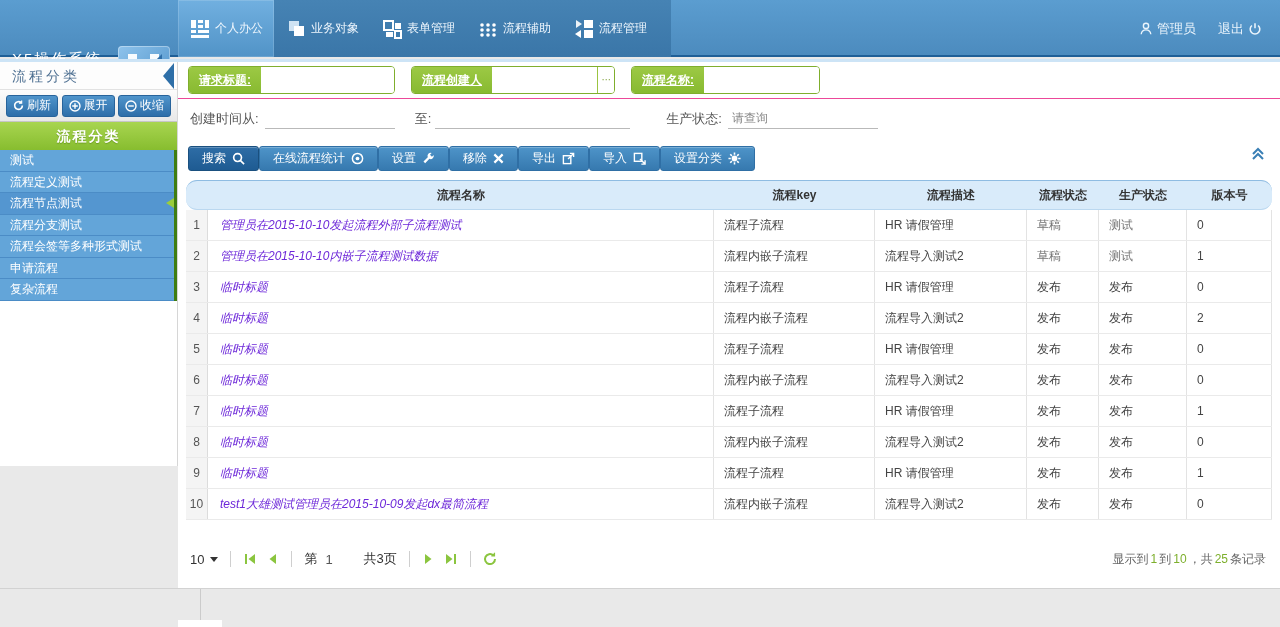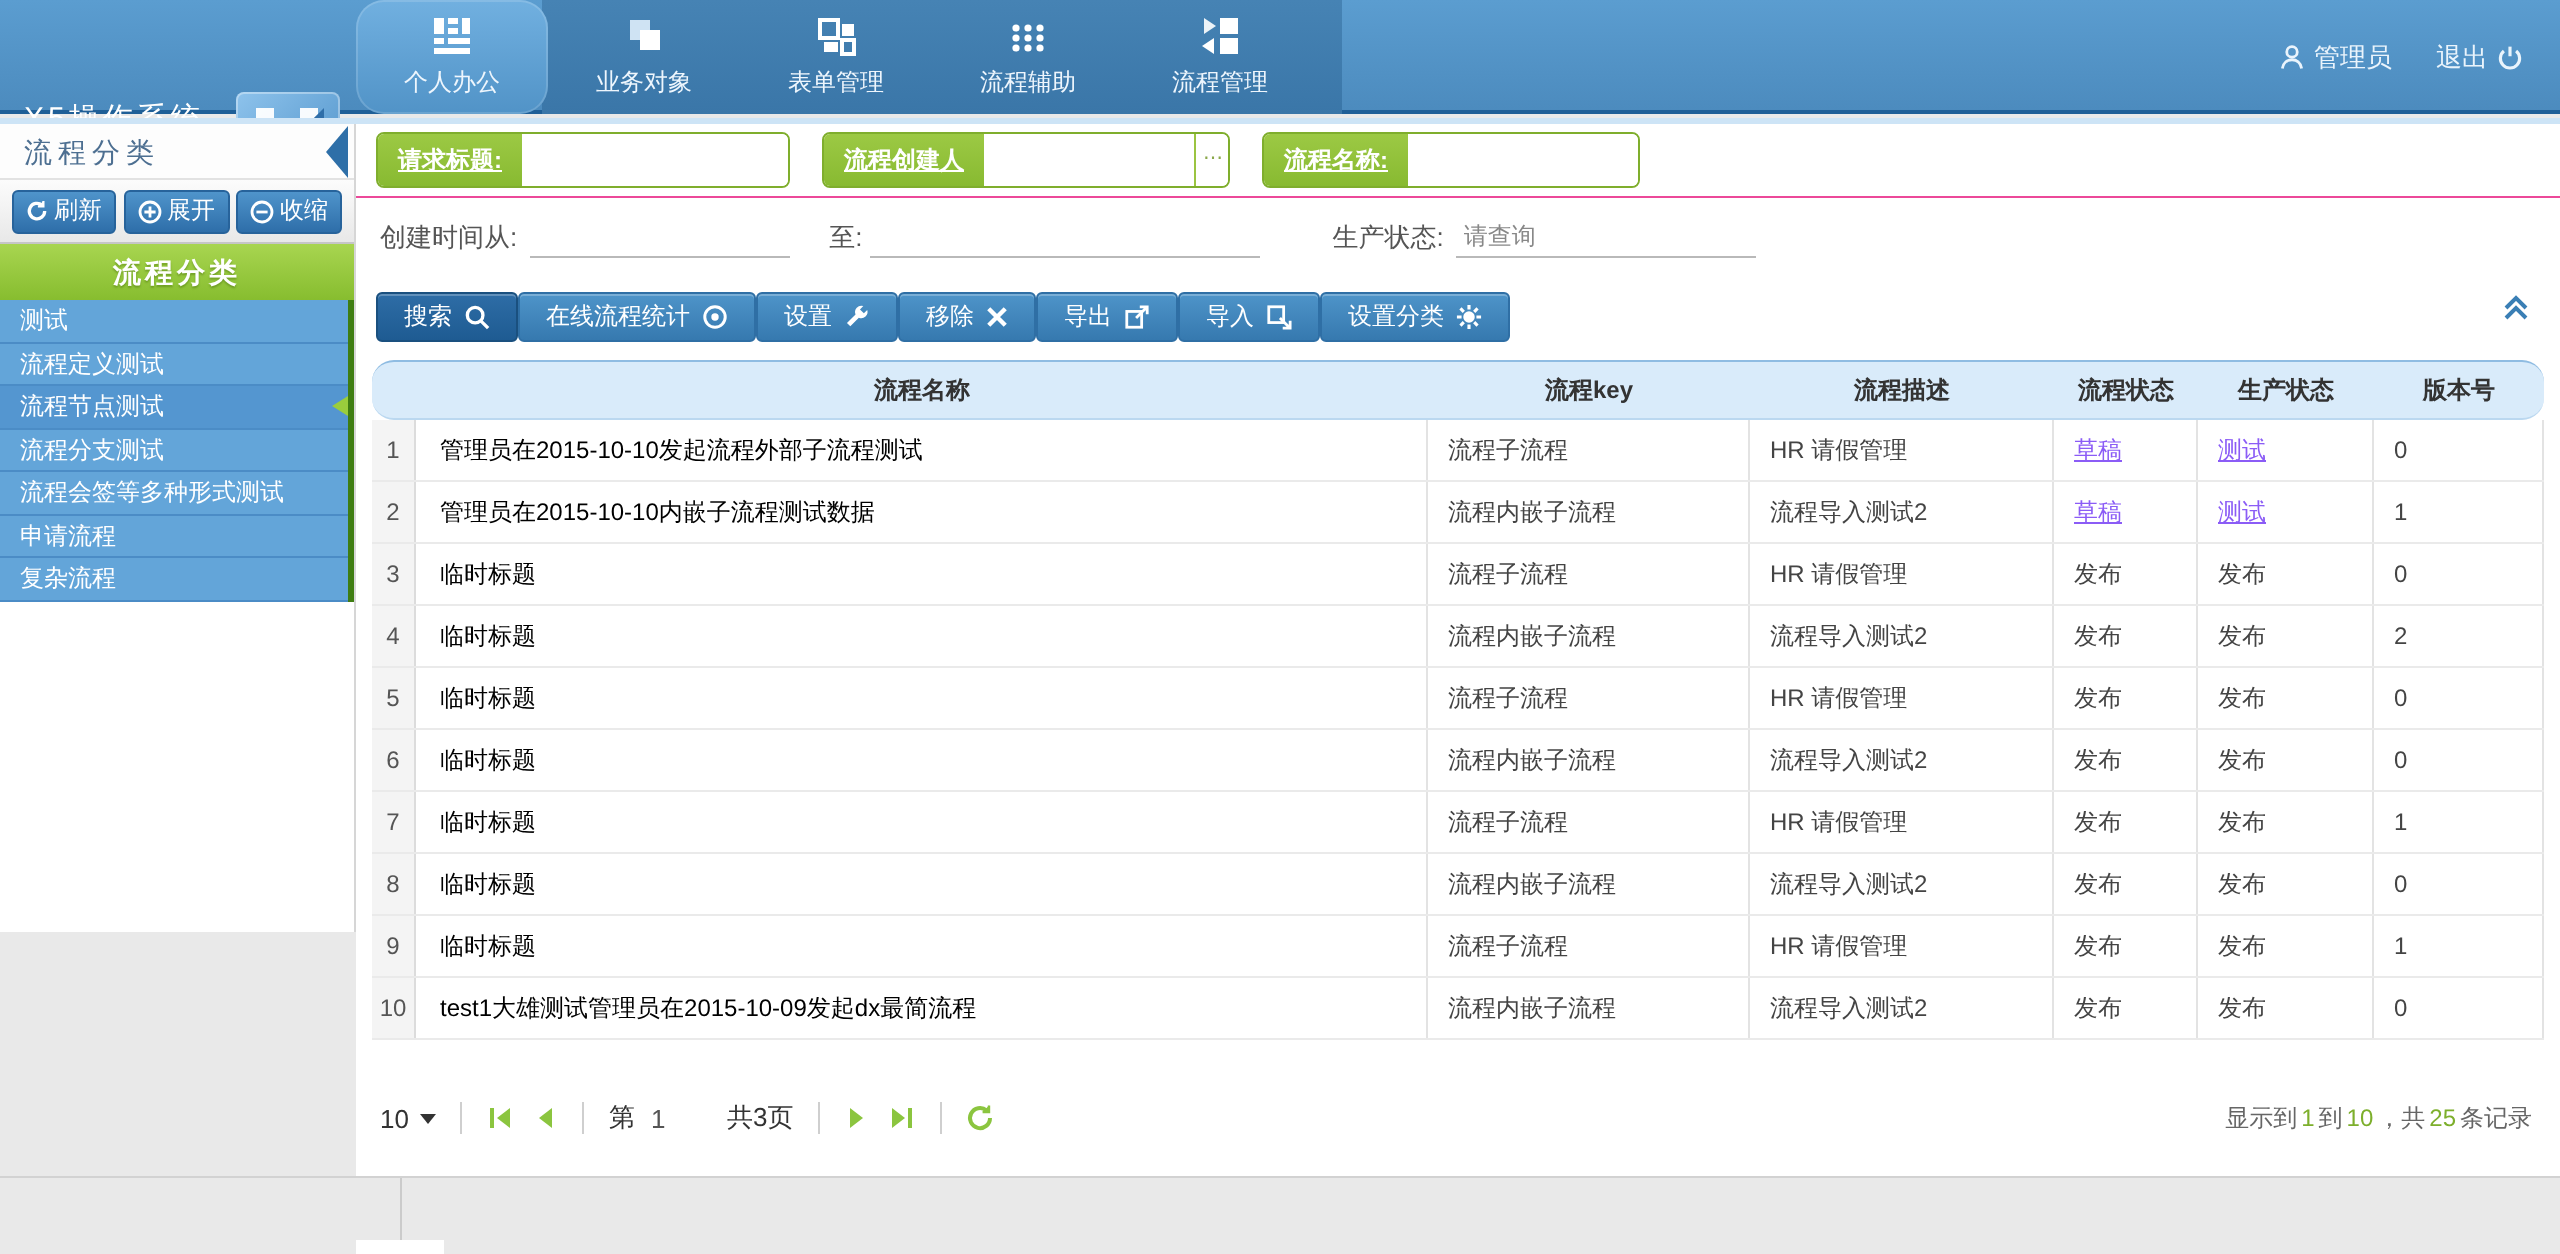--- a/index.html
+++ b/index.html
@@ -16,22 +16,22 @@
   .header-strip { position:absolute; left:0; top:59px; width:1280px; height:3px; background:#cde4f6; }
   .nav-dark-band { position:absolute; left:271px; top:0; width:400px; height:57px;
     background:linear-gradient(#4683b4,#3a76a8); }
   .brand { position:absolute; left:0; top:0; width:178px; height:57px;margin-top:43px; }
   .brand-line1 { position:absolute; left:12px; top:7px; color:#fff; font-size:15px; letter-spacing:2px; }
   .brand-line2 { position:absolute; left:12px; top:27px; color:#fff; font-size:22px; font-weight:bold;
     text-shadow:1px 1px 1px rgba(20,60,100,.5); }
   .brand-logo { position:absolute; left:118px; top:3px; width:52px; height:51px; border-radius:4px;
     background:linear-gradient(135deg,#8ec3ec,#4a8ec6); box-shadow:inset 0 0 0 1px rgba(255,255,255,.35); }
   .nav-tabs { position:absolute; left:178px; top:0; height:57px; display:flex; }
-  .nav-tab { width:96px; height:57px; display:flex; flex-direction:column; align-items:center;
-    justify-content:center; gap:4px; color:#eef6fd; font-size:12px; cursor:pointer; position:relative;border-radius:14px; }
+  .nav-tab { width:96px; height:57px; display:flex; flex-direction:row; align-items:center;
+    justify-content:center; gap:4px; color:#eef6fd; font-size:12px; cursor:pointer; position:relative; }
   .nav-tab.active { background:linear-gradient(#71b0e0,#5193c7); box-shadow:inset 0 0 0 1px rgba(255,255,255,.15); }
   .nav-tab .ticon { width:22px; height:22px; }
   .user-area { position:absolute; right:18px; top:0; height:57px; display:flex; align-items:center;
     gap:22px; color:#eaf4fc; font-size:13px; }
   .user-item { display:flex; align-items:center; gap:4px; cursor:pointer; }
 
   
   .sidebar { position:absolute; left:0; top:62px; width:178px; height:404px; background:#fff;
     border-right:1px solid #d6d6d6; }
   .side-title { position:relative; height:28px; line-height:28px; padding-left:12px;
@@ -79,22 +79,22 @@
   .gridtable { margin:2px 8px 0 8px; width:1086px; }
   .thead { display:flex; height:30px; align-items:center; background:#d9ebfa;
     border-top:1px solid #8fbce2; border-bottom:1px solid #bbd8f0; font-weight:bold; color:#333;border-radius:11px; }
   .thead > div { text-align:center; font-size:12px; }
   .trow { display:flex; height:31px; align-items:stretch; border-bottom:1px solid #eaeaea; }
   .cell { display:flex; align-items:center; padding-left:10px; font-size:12px; color:#444;
     border-right:1px solid #e3e3e3; overflow:hidden; white-space:nowrap; }
   .col-idx { width:22px; } .col-name { width:506px; } .col-key { width:161px; } .col-desc { width:152px; }
   .col-status { width:72px; } .col-prod { width:88px; } .col-ver { width:85px; }
   .cell.col-idx { background:#f4f4f4; color:#555; justify-content:center; padding-left:0; border-right:1px solid #dcdcdc; }
-  .rowlink { color:#000000; text-decoration:none; cursor:pointer; }
-  span[data-state="red"] { color:#8b5cf6;text-decoration:underline; }
+  .rowlink { color:#6d28d9; text-decoration:none; cursor:pointer;font-style:italic; }
+  span[data-state="red"] { color:#737373; }
 
   
   .pagination { margin-top:24px; height:30px; display:flex; align-items:center; padding:0 14px 0 12px;
     color:#333; font-size:13px; }
   .pg-left { display:flex; align-items:center; gap:8px; }
   .pg-sep { width:1px; height:16px; background:#cfcfcf; margin:0 4px; }
   .pg-size { display:flex; align-items:center; gap:6px; cursor:pointer; }
   .pg-caret { width:0; height:0; border-left:4px solid transparent; border-right:4px solid transparent;
     border-top:5px solid #333; }
   .pg-ico { width:14px; height:14px; cursor:pointer; }

